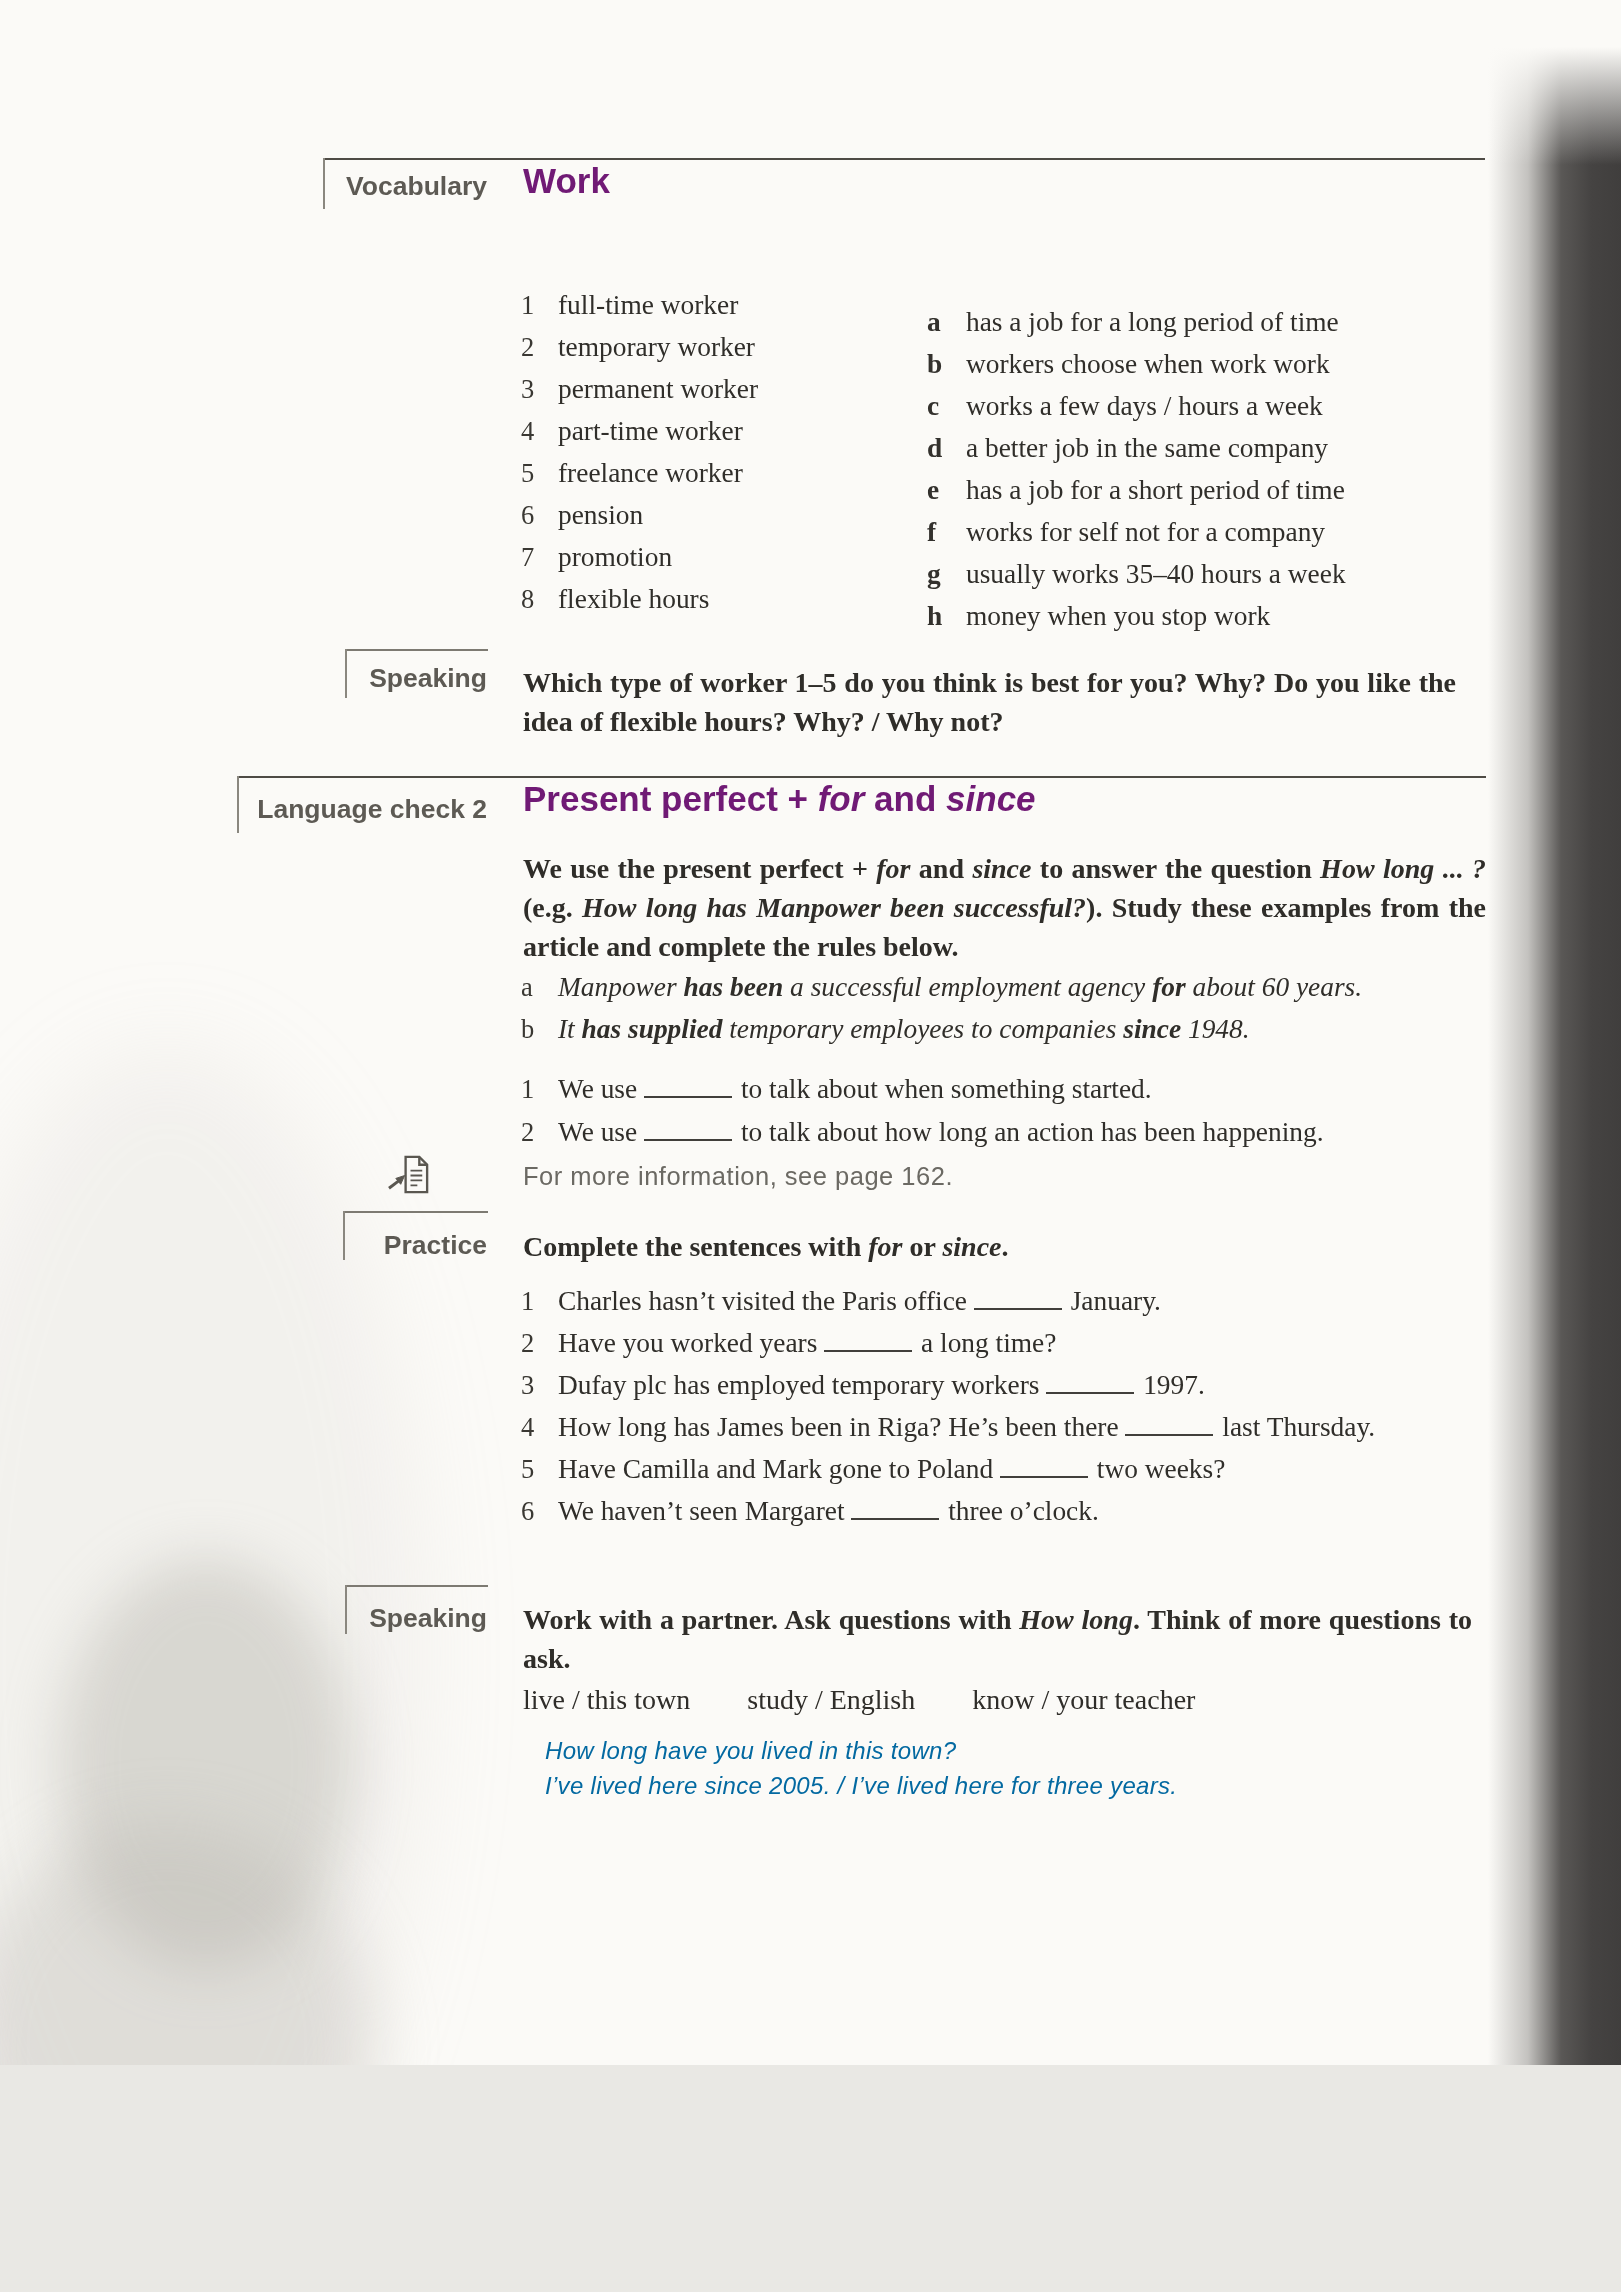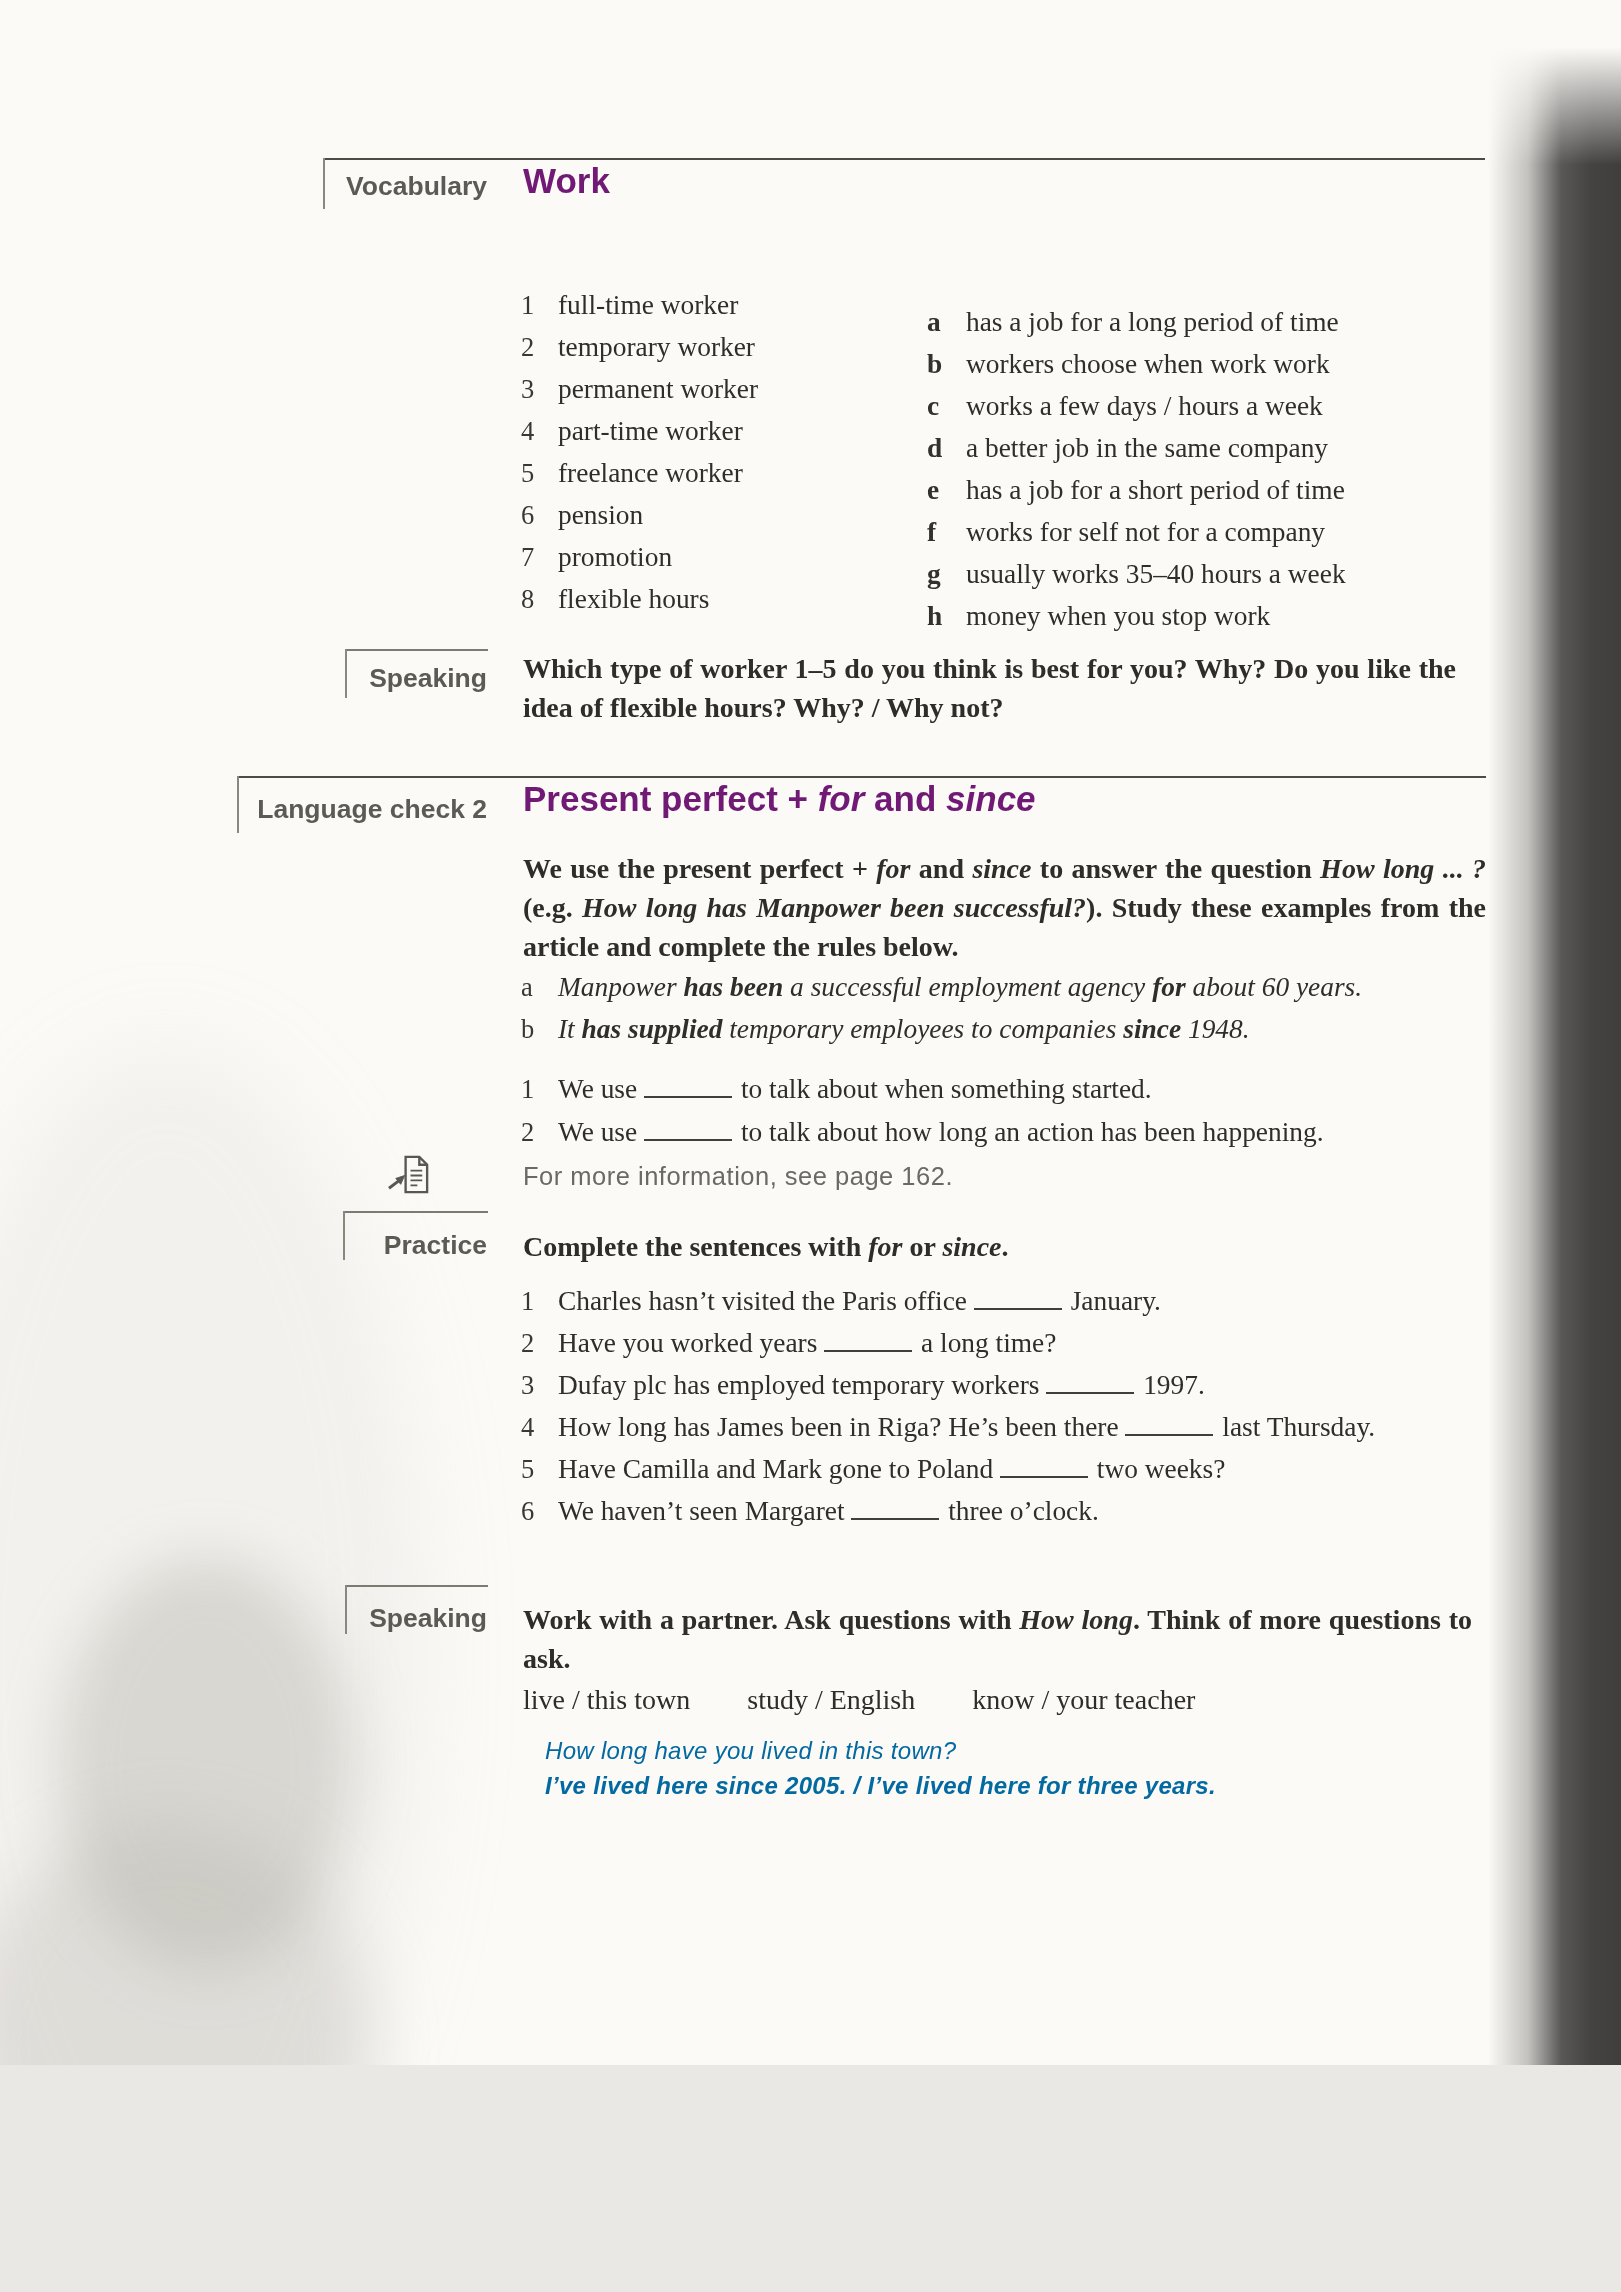--- a/index.html
+++ b/index.html
@@ -139,21 +139,21 @@
       </div>
     <div class="li">
         <span class="letter">h</span>
         <span class="li-text">money when you stop work</span>
       </div>
   </div>
 
   <div class="rule soft" style="left:345px;top:649px;width:143px;"></div>
   <div class="tick" style="left:345px;top:649px;height:49px;"></div>
   <div class="sec-label" style="top:663px;">Speaking</div>
-  <div class="block" style="top:649px;width:933px;">Which type of worker 1–5 do you think is best for you? Why? Do you like the idea of flexible hours? Why? / Why not?</div>
+  <div class="block" style="top:663px;width:933px;">Which type of worker 1–5 do you think is best for you? Why? Do you like the idea of flexible hours? Why? / Why not?</div>
 
   <div class="rule" style="left:237px;top:776px;width:1249px;"></div>
   <div class="tick" style="left:237px;top:776px;height:57px;"></div>
   <div class="sec-label" style="top:794px;">Language check 2</div>
   <div class="h-red" style="top:779px;"><span>Present perfect + </span><span class="it">for</span><span> and </span><span class="it">since</span></div>
 
   <div class="block" style="top:849px;width:963px;"><span>We use the present perfect + </span><span class="it">for</span><span> and </span><span class="it">since</span><span> to answer the question </span><span class="it">How long ... ?</span><span> (e.g. </span><span class="it">How long has Manpower been successful?</span><span>). Study these examples from the article and complete the rules below.</span></div>
 
   <div class="list examples" style="left:521px;top:966px;line-height:42px;">
     <div class="li">
@@ -227,21 +227,21 @@
   <div class="rule soft" style="left:345px;top:1585px;width:143px;"></div>
   <div class="tick" style="left:345px;top:1585px;height:49px;"></div>
   <div class="sec-label" style="top:1603px;">Speaking</div>
   <div class="block" style="top:1600px;width:949px;"><span>Work with a partner. Ask questions with </span><span class="it">How long</span><span>. Think of more questions to ask.</span></div>
 
   <div class="prompts">
     <span>live / this town</span><span>study / English</span><span>know / your teacher</span>
   </div>
 
   <div class="hand" style="left:545px;top:1737px;">How long have you lived in this town?</div>
-  <div class="hand" style="left:545px;top:1772px;font-weight:bold;">I’ve lived here since 2005. / I’ve lived here for three years.</div>
+  <div class="hand" style="left:545px;top:1772px;">I’ve lived here since 2005. / I’ve lived here for three years.</div>
 
   <div class="footer">
     <span>106</span>
     <span class="red-sq"></span>
     <span>Unit 12</span>
   </div>
 
 </div>
 
 

